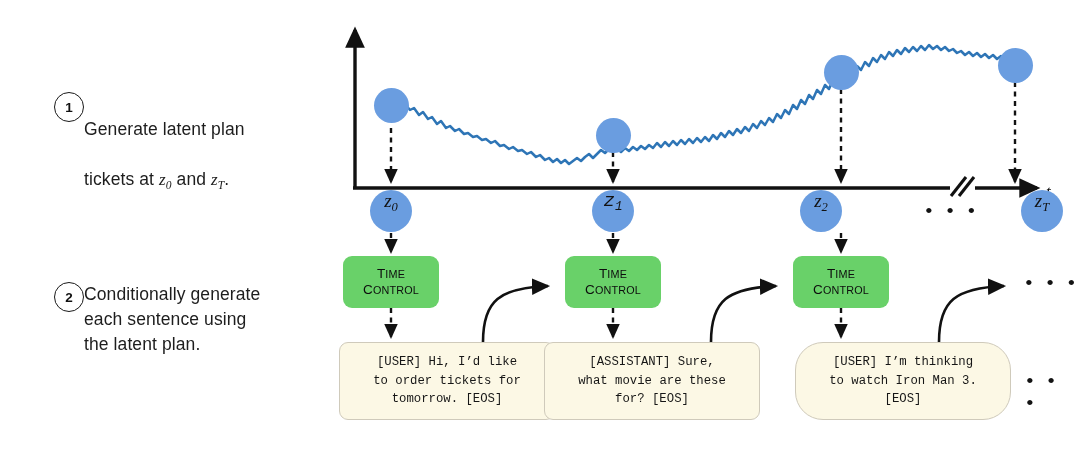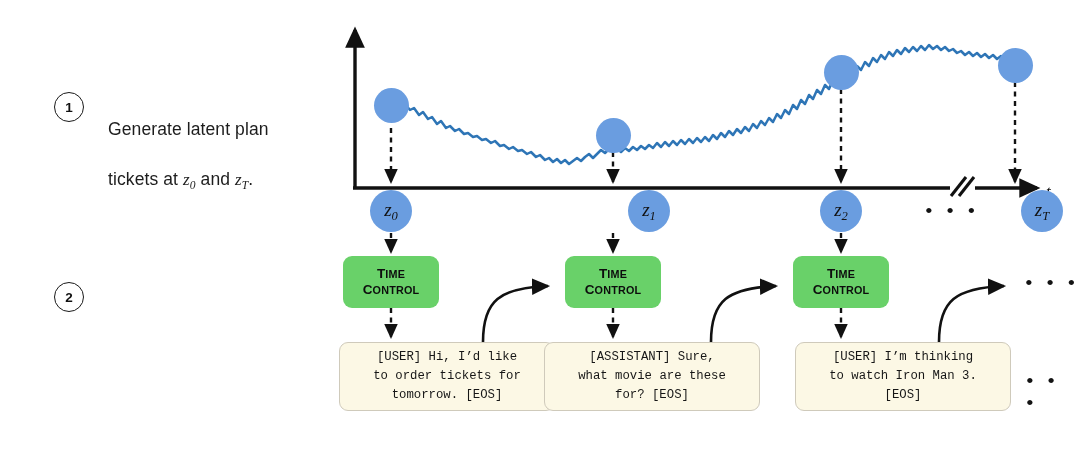--- a/index.html
+++ b/index.html
@@ -16,21 +16,20 @@
   .step { position:absolute; display:flex; align-items:flex-start; }
   .step-badge {
     width:30px; height:30px; border-radius:50%;
     border:1.6px solid #1a1a1a;
     display:flex; align-items:center; justify-content:center;
     font-size:13.5px; font-weight:700; color:#111;
     flex:0 0 auto;
     font-family:"Liberation Sans", sans-serif;
   }
   .step-text {
-    margin-left:24px;
     font-size:17.5px;
     line-height:1.42;
     color:#1d1d1d;
     letter-spacing:.1px;
     white-space:pre-line;
     font-family:"Liberation Sans", sans-serif;
   }
   .step-text .mathz {
     font-family:"Liberation Serif", serif;
     font-style:italic;
@@ -43,52 +42,52 @@
   #step2 { left:54px; top:282px; }
 
   
   #vec { position:absolute; left:0; top:0; }
 
   
   .znode {
     position:absolute;
     width:42px; height:42px; border-radius:50%;
     background:#6a9de0;
-    display:flex; align-items:center; justify-content:center;
+    display:flex; justify-content:center;
     font-family:"Liberation Serif", serif;
     font-style:italic;
     font-size:19px;
     color:#121212;
   }
   .znode .sub { font-size:.66em; vertical-align:-.32em; font-style:italic; }
 
   
   .tcbox {
     position:absolute;
     width:96px; height:52px;
     background:#69d169;
     border-radius:9px;
     display:flex; flex-direction:column;
     align-items:center; justify-content:center;
     color:#0d0d0d;
     line-height:1.18;
   }
   .tcbox .ln {
     font-family:"Liberation Sans", sans-serif;
-    font-weight:700;
+    font-weight:400;
     font-size:13.5px;
     letter-spacing:.2px;
   }
   .tcbox .ln .cap { font-size:13.5px; }
   .tcbox .ln .sm  { font-size:10.8px; }
 
   
   .sbox {
     position:absolute;
-    width:216px; height:69px;
+    width:216px; height:78px;
     background:#fcf8e5;
     border:1.1px solid #cfcabb;
     border-radius:9px;
     display:flex; align-items:center; justify-content:center;
     padding:4px 6px;
   }
   .sbox span {
     font-family:"Liberation Mono", monospace;
     font-size:12.3px;
     line-height:1.52;
@@ -205,29 +204,32 @@
   <div class="step" id="step1">
     <div class="step-badge">1</div>
     <div class="step-text">
       <span>Generate latent plan</span><br>
       <span>tickets at </span><span class="mathz"><span>z</span><sub>0</sub></span><span> and </span><span class="mathz"><span>z</span><sub>T</sub></span><span>.</span>
     </div>
   </div>
 
   <div class="step" id="step2">
     <div class="step-badge">2</div>
+    <div class="step-text">Conditionally generate
+each sentence using
+the latent plan.</div>
   </div>
 
   <div class="znode" style="left:370px;top:190px;">
     <span><span>z</span><span class="sub">0</span></span>
   </div>
-  <div class="znode" style="left:628px;top:190px;">
+  <div class="znode" style="left:592px;top:190px;font-family:Liberation Mono, monospace;">
     <span><span>z</span><span class="sub">1</span></span>
   </div>
-  <div class="znode" style="left:820px;top:190px;">
+  <div class="znode" style="left:800px;top:190px;">
     <span><span>z</span><span class="sub">2</span></span>
   </div>
   <div class="znode" style="left:1021px;top:190px;">
     <span><span>z</span><span class="sub">T</span></span>
   </div>
 
   <div class="dots" style="left:925px;top:200px;font-size:22px;">• • •</div>
 
   <div class="tcbox" style="left:343px;top:256px;">
     <div class="ln"><span class="cap">T</span><span class="sm">IME</span></div>
@@ -247,21 +249,21 @@
   <div class="sbox" style="left:339px;top:342px;">
     <span>[USER] Hi, I’d like
 to order tickets for
 tomorrow. [EOS]</span>
   </div>
   <div class="sbox" style="left:544px;top:342px;">
     <span>[ASSISTANT] Sure,
 what movie are these
 for? [EOS]</span>
   </div>
-  <div class="sbox" style="left:795px;top:342px;">
+  <div class="sbox" style="left:795px;top:342px;border-radius:28px;">
     <span>[USER] I’m thinking
 to watch Iron Man 3.
 [EOS]</span>
   </div>
 
   <div class="dots" style="left:1026px;top:370px;font-size:22px;">• • •</div>
 
 </div>
 
 </body></html>

